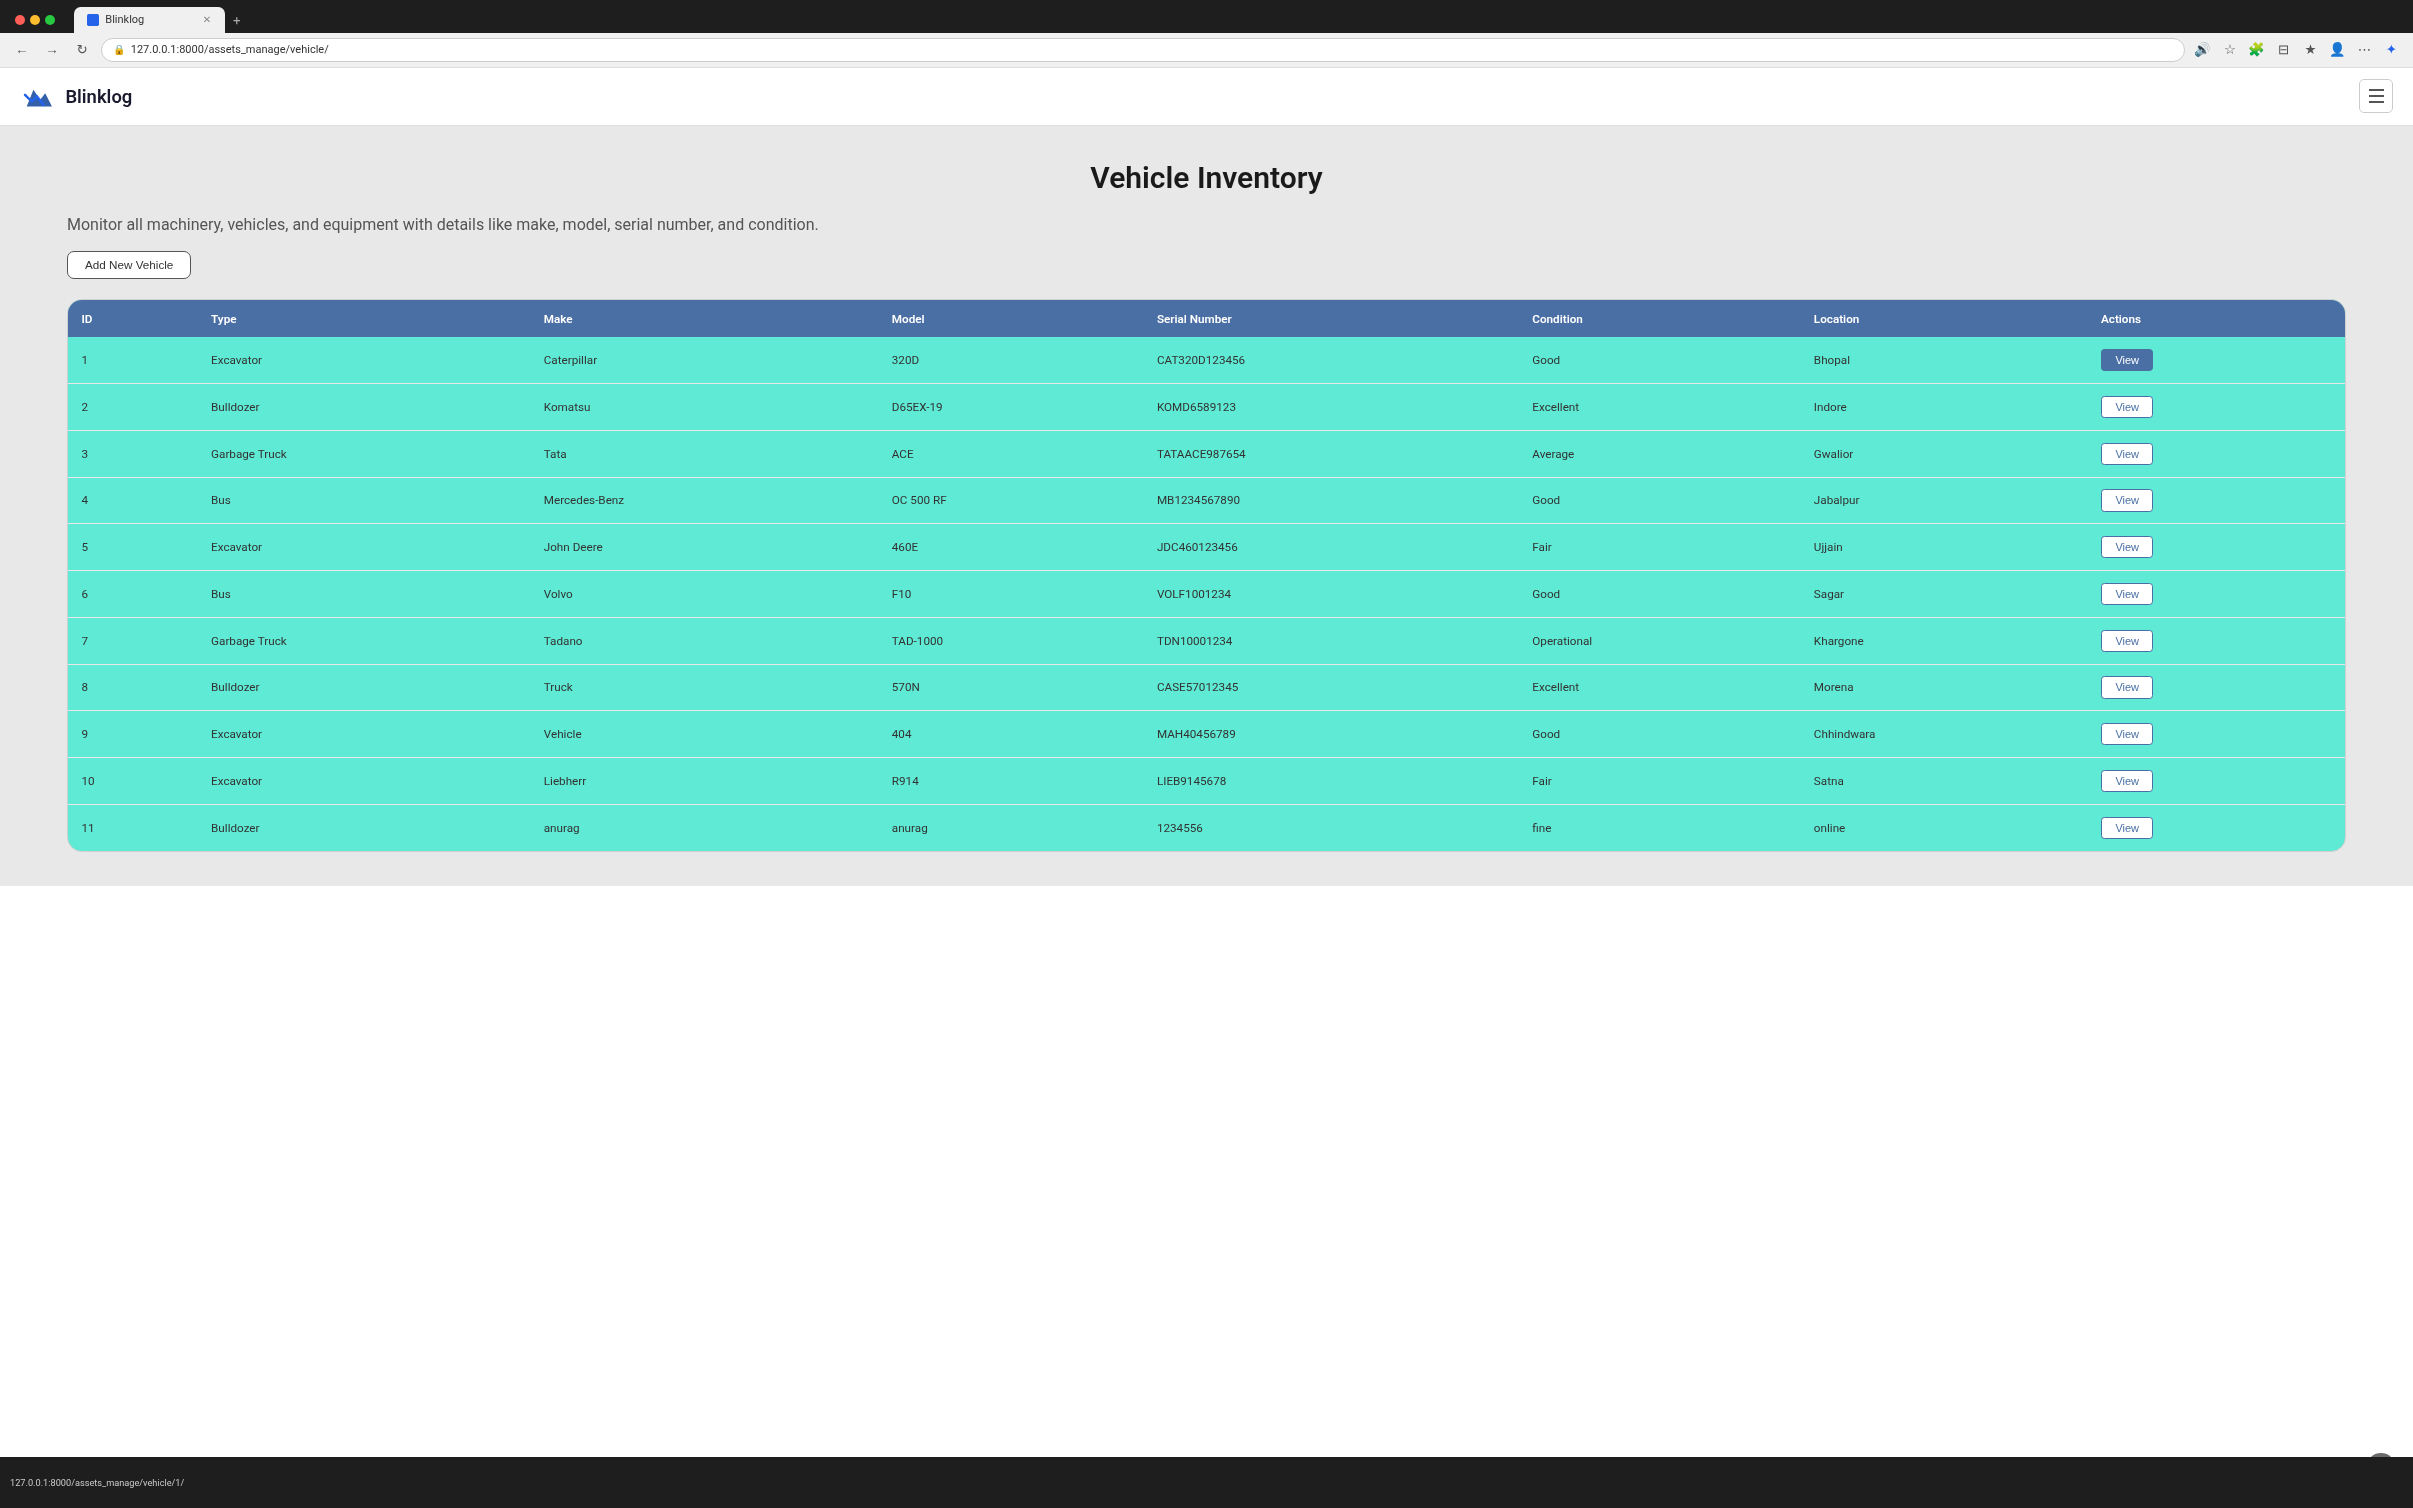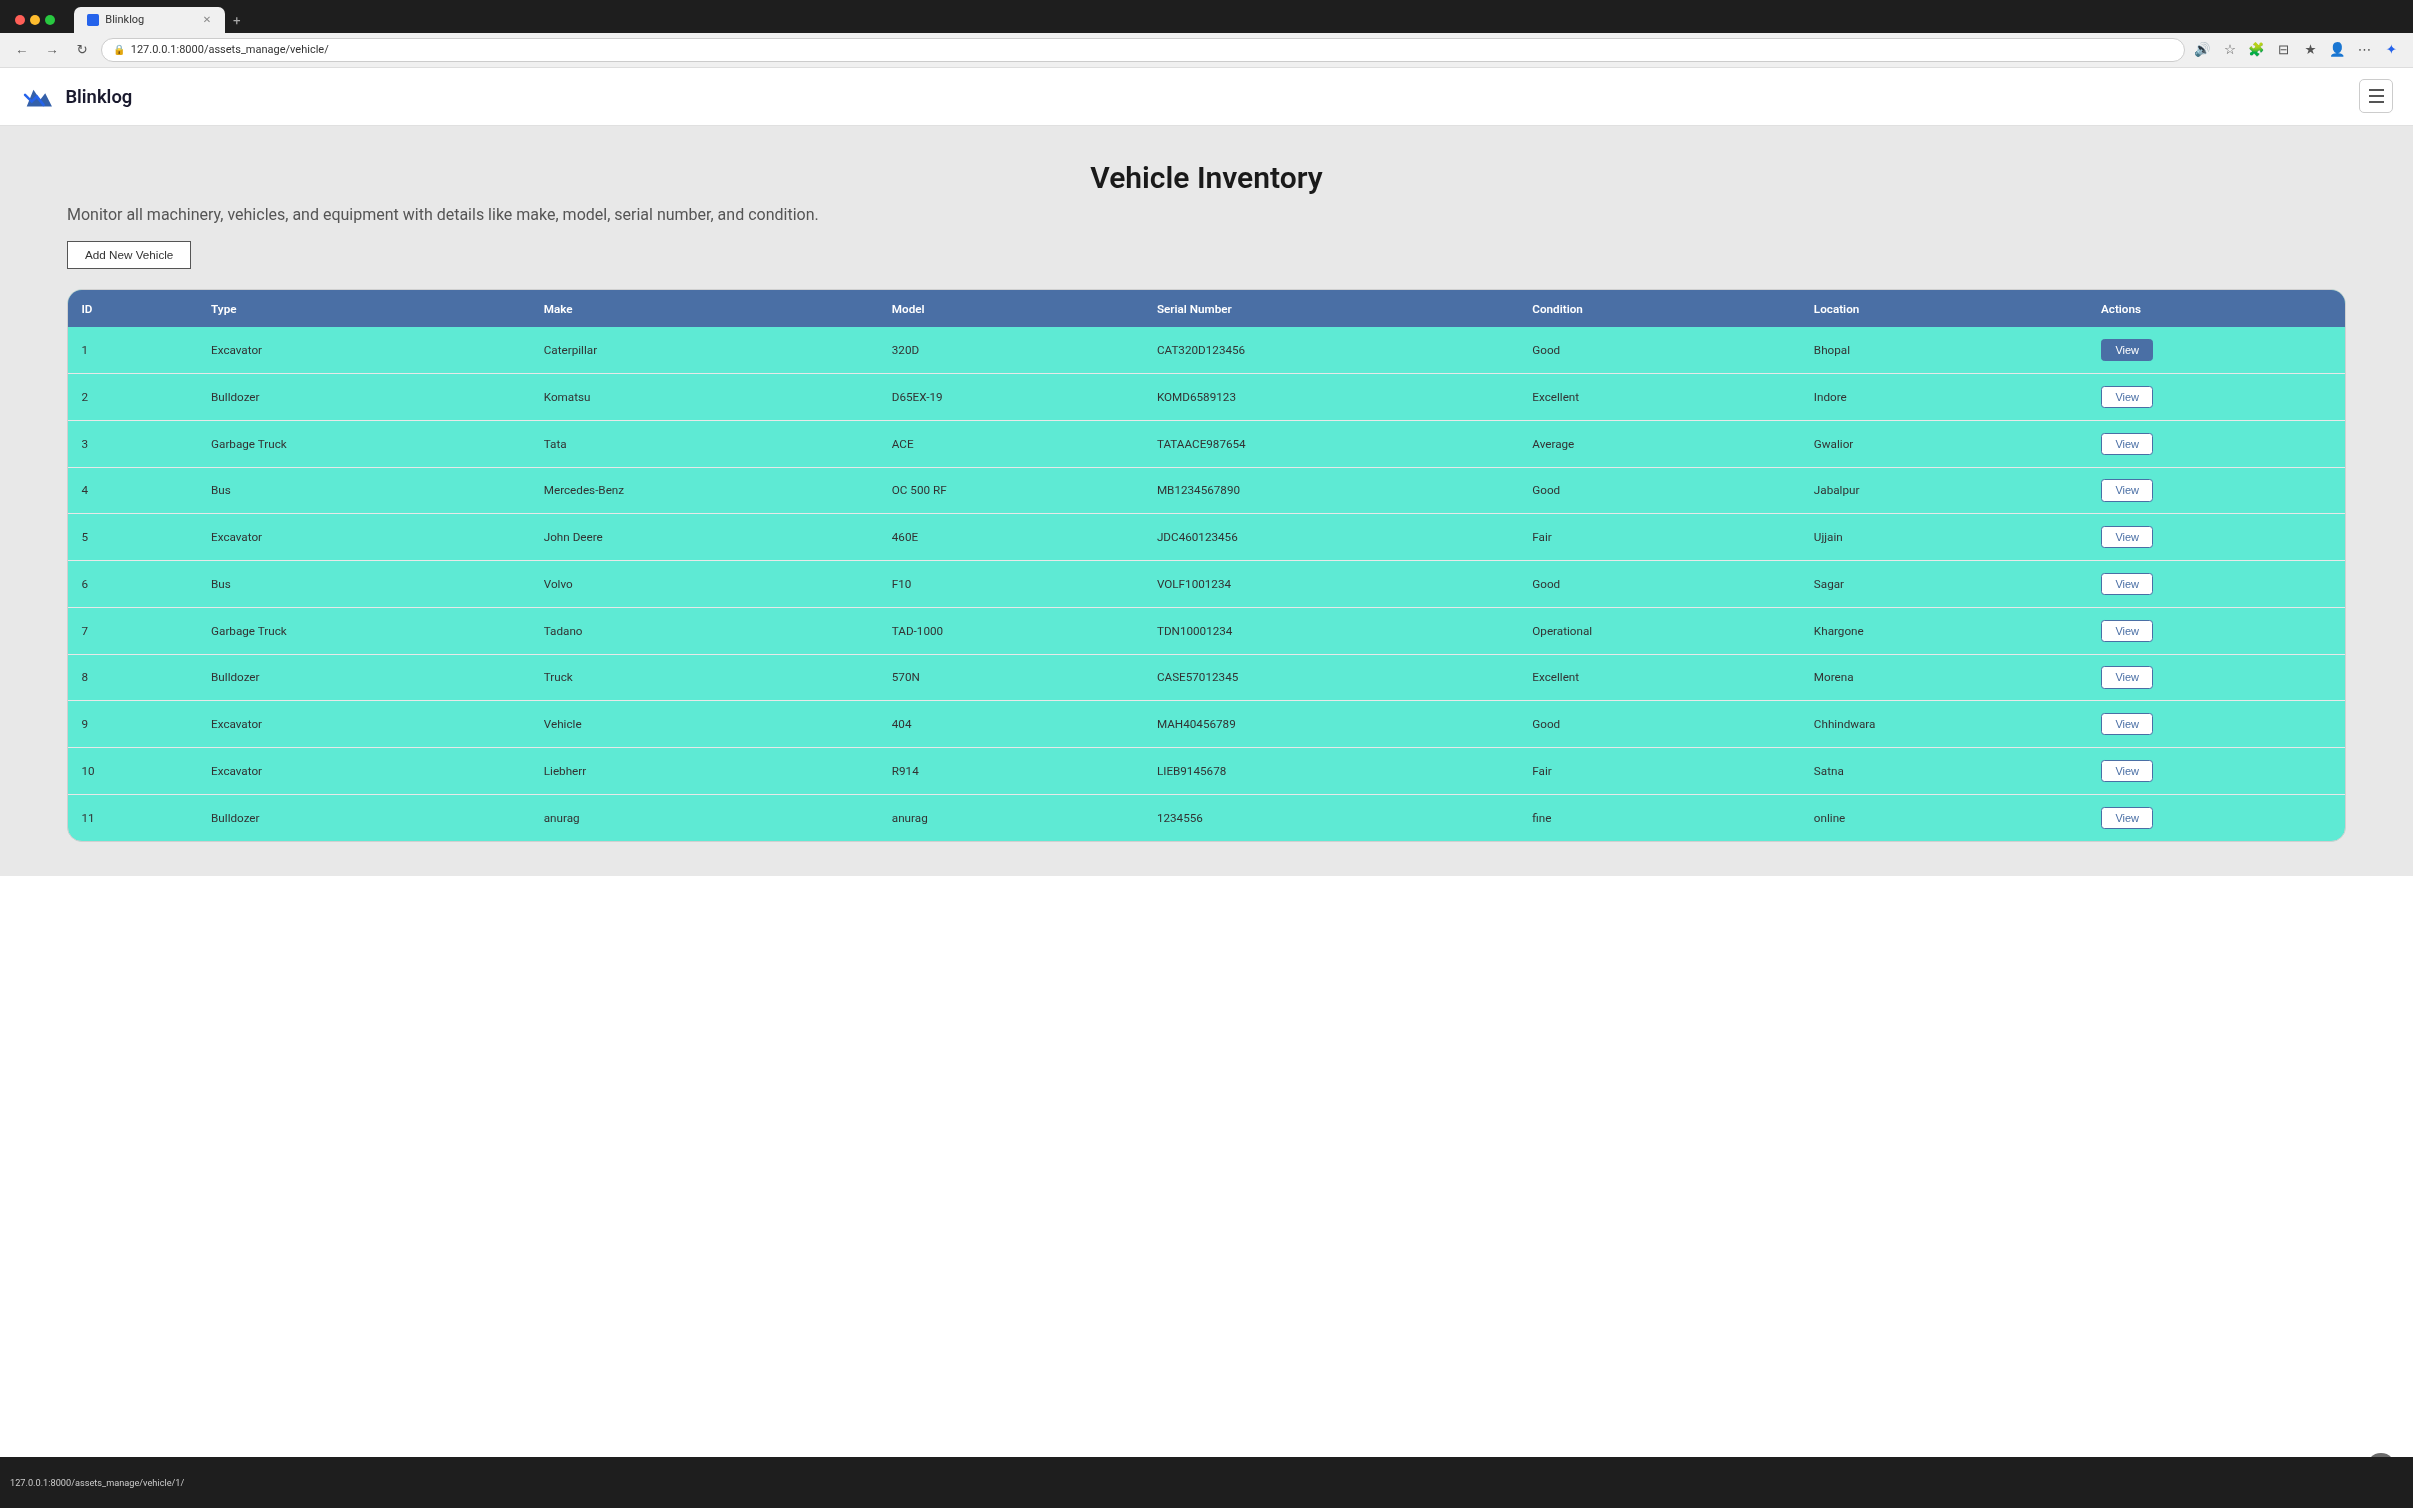--- a/index.html
+++ b/index.html
@@ -177,35 +177,35 @@
     
     .main-content {
       background: #e8e8e8;
       padding: 34px 67px;
     }
     .page-title {
       font-size: 30px;
       font-weight: 600;
       color: #1a1a1a;
       text-align: center;
-      margin-bottom: 10px;
+      margin-bottom: 20px;
     }
     .page-subtitle {
       color: #555;
       text-align: left;
       margin-bottom: 17px;
       font-size: 16px;
     }
     .add-btn {
       display: inline-block;
       border: 0.8px solid #555;
       color: #333;
       background: white;
       padding: 6.7px 17px;
-      border-radius: 0;
+      border-radius: 7px;
       font-size: 11.7px;
       cursor: pointer;
       margin-bottom: 20px;
     }
 
     
     .table-container {
       background: #5eead4;
       border-radius: 15px;
       overflow: hidden;

